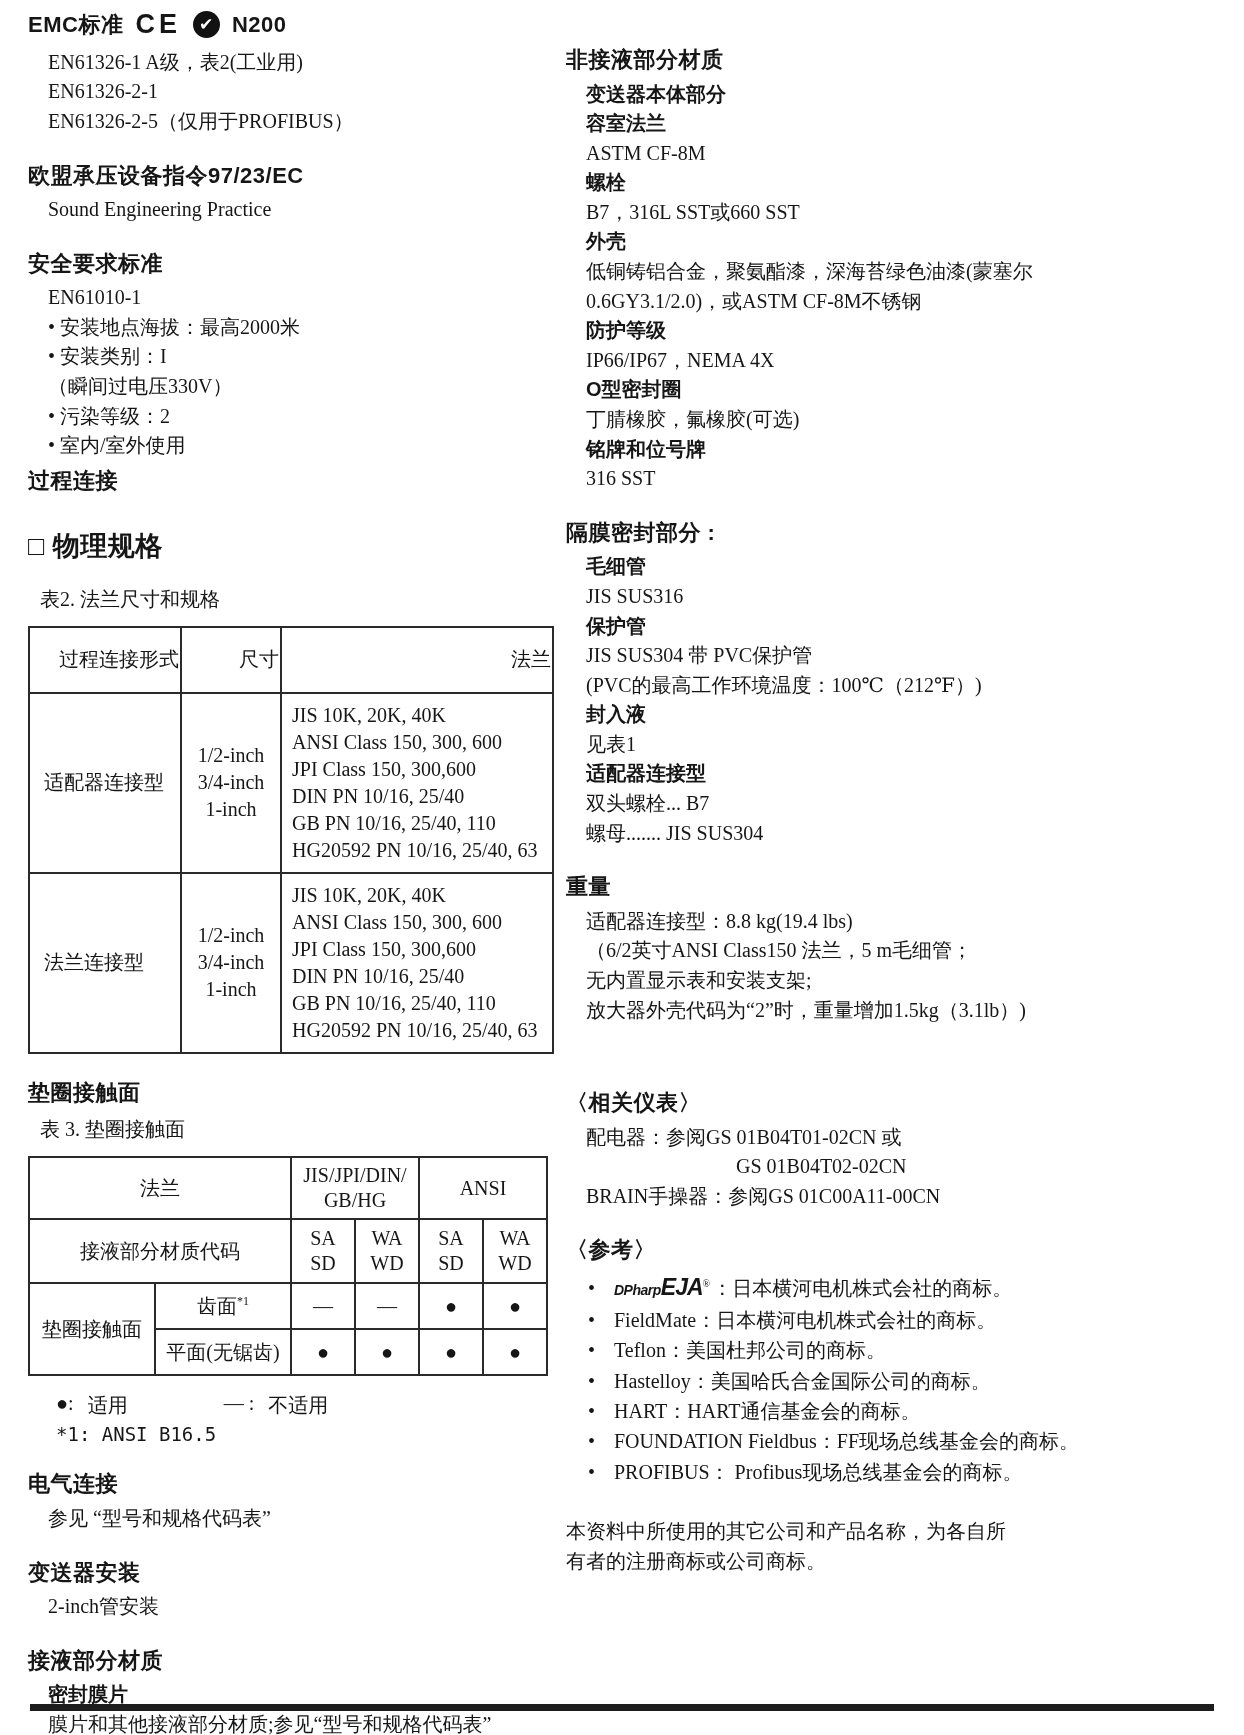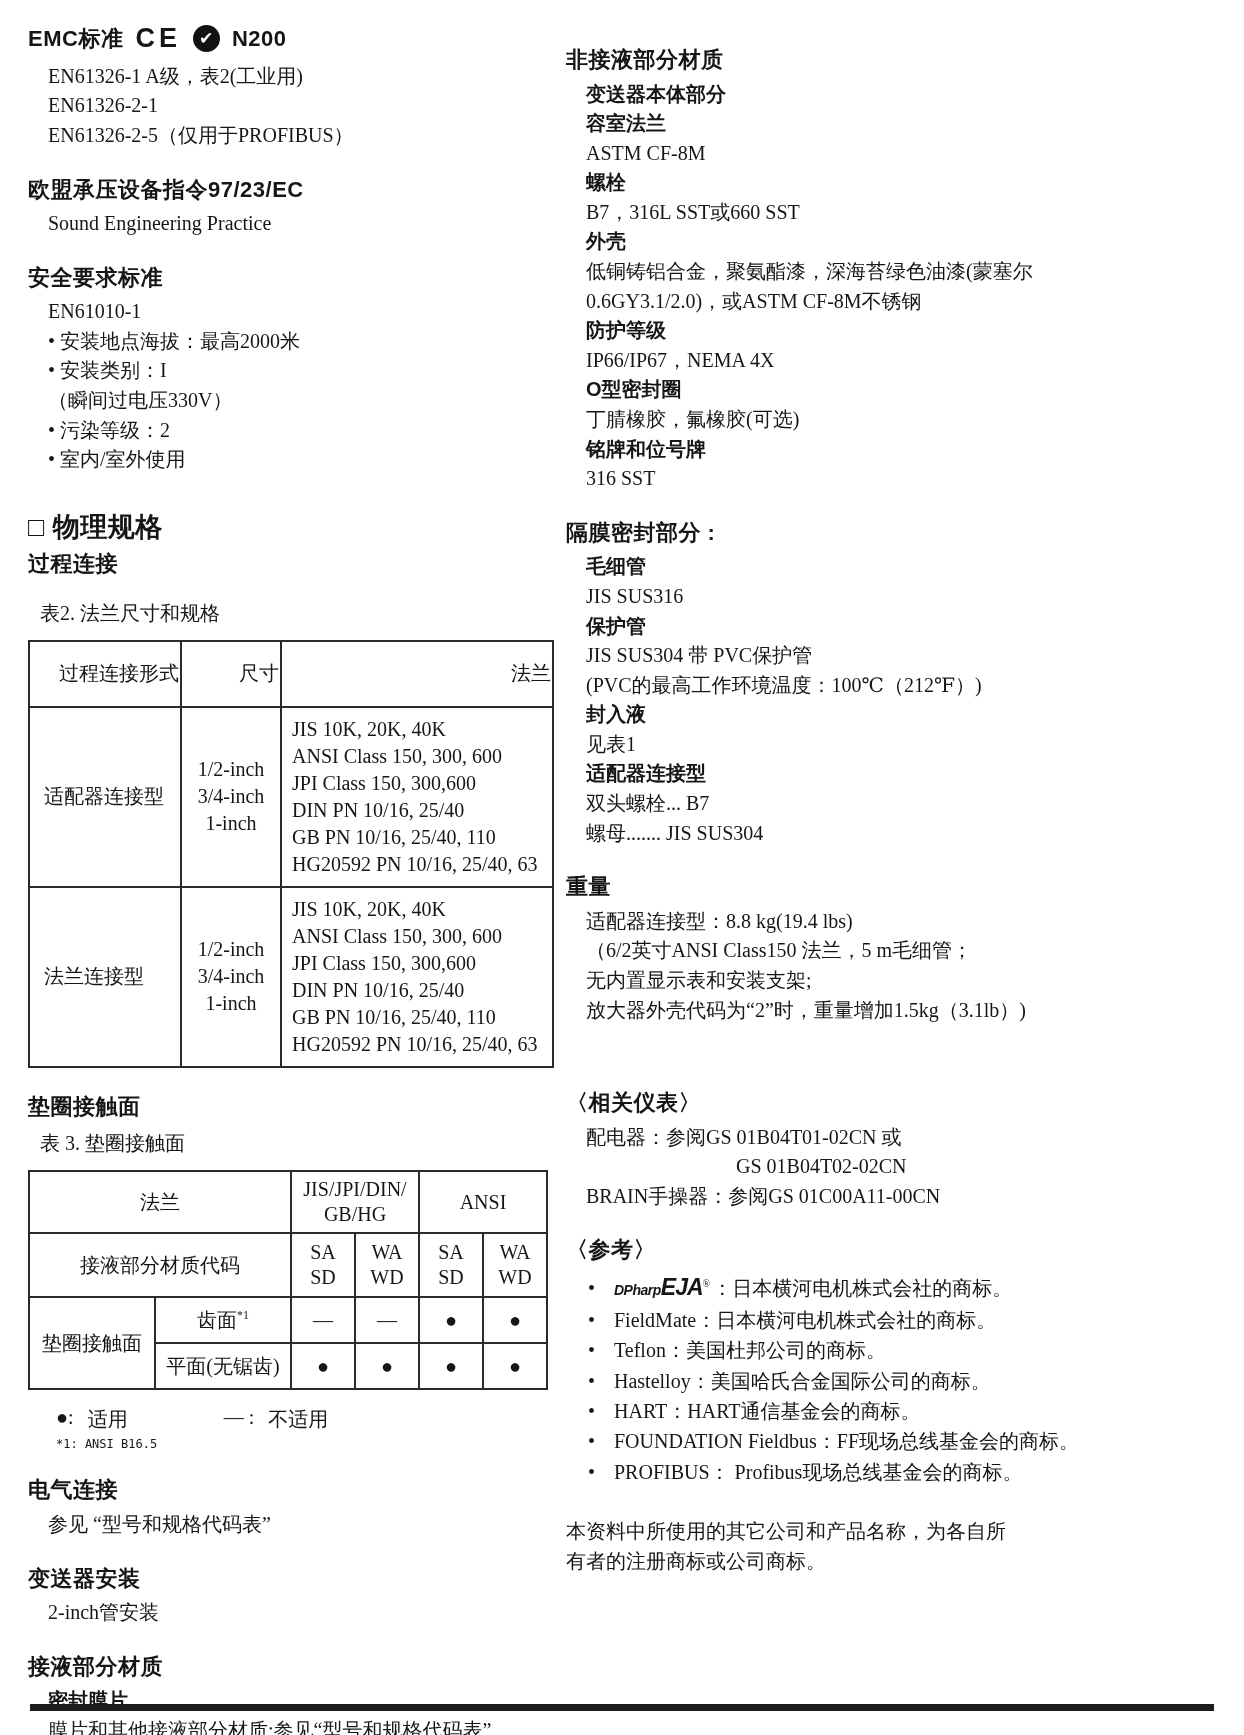--- a/index.html
+++ b/index.html
@@ -13,21 +13,21 @@
   .col { position:absolute; top:0; }
   .col-left  { left:28px;  width:528px; }
   .col-right { left:566px; width:668px; }
 
   
   .h {
     font-family:"Liberation Sans","DejaVu Sans",sans-serif;
     font-weight:bold; font-size:22px; line-height:1.25;
     margin:25px 0 6px 0; letter-spacing:0.5px;
   }
-  .h-first { margin-top:22px; }
+  .h-first { margin-top:8px; }
   .h-big { font-size:27px; margin-top:36px; margin-bottom:2px; }
   .h-gap { margin-top:64px; }
 
   
   .t { padding-left:20px; line-height:1.48; }
   .t2i { padding-left:170px; line-height:1.48; }
   .sub {
     padding-left:20px; line-height:1.48;
     font-family:"Liberation Sans","DejaVu Sans",sans-serif;
     font-weight:bold; font-size:20px;
@@ -62,21 +62,21 @@
   .t3 .hrow td { height:58px; }
   .t3 .crow td { height:60px; }
   .t3 .drow td { height:42px; }
   sup { font-size:12px; vertical-align:super; }
 
   .caption { padding-left:12px; margin-top:22px; line-height:1.3; }
   .legend { display:flex; gap:96px; padding-left:28px; margin-top:16px; }
   .legend span { display:inline-flex; gap:14px; }
   .footnote {
     padding-left:28px; margin-top:4px;
-    font-family:"DejaVu Sans Mono","Liberation Mono",monospace; font-size:12px;
+    font-family:"DejaVu Sans Mono","Liberation Mono",monospace; font-size:19px;
   }
 
   
   .refline { display:flex; padding-left:22px; line-height:1.52; align-items:baseline; }
   .blt { width:26px; flex:0 0 26px; }
   .ejalogo { white-space:nowrap; margin-right:2px; }
   .ejalogo .pre {
     font-family:"Liberation Sans","DejaVu Sans",sans-serif;
     font-style:italic; font-weight:bold; font-size:14px; letter-spacing:-0.5px;
   }
@@ -113,22 +113,22 @@
     <div class="t">Sound Engineering Practice</div>
 
     <div class="h">安全要求标准</div>
     <div class="t">EN61010-1</div>
     <div class="t">• 安装地点海拔：最高2000米</div>
     <div class="t">• 安装类别：I</div>
     <div class="t">（瞬间过电压330V）</div>
     <div class="t">• 污染等级：2</div>
     <div class="t">• 室内/室外使用</div>
 
+    <div class="h" style="margin-top:6px;">过程连接</div>
     <div class="h h-big">□ 物理规格</div>
-    <div class="h" style="margin-top:6px;">过程连接</div>
 
     <div class="caption">表2.  法兰尺寸和规格</div>
 
     <table class="t2">
       <colgroup>
           <col style="width:152px">
           <col style="width:100px">
           <col style="width:272px">
         </colgroup>
       <tbody>

